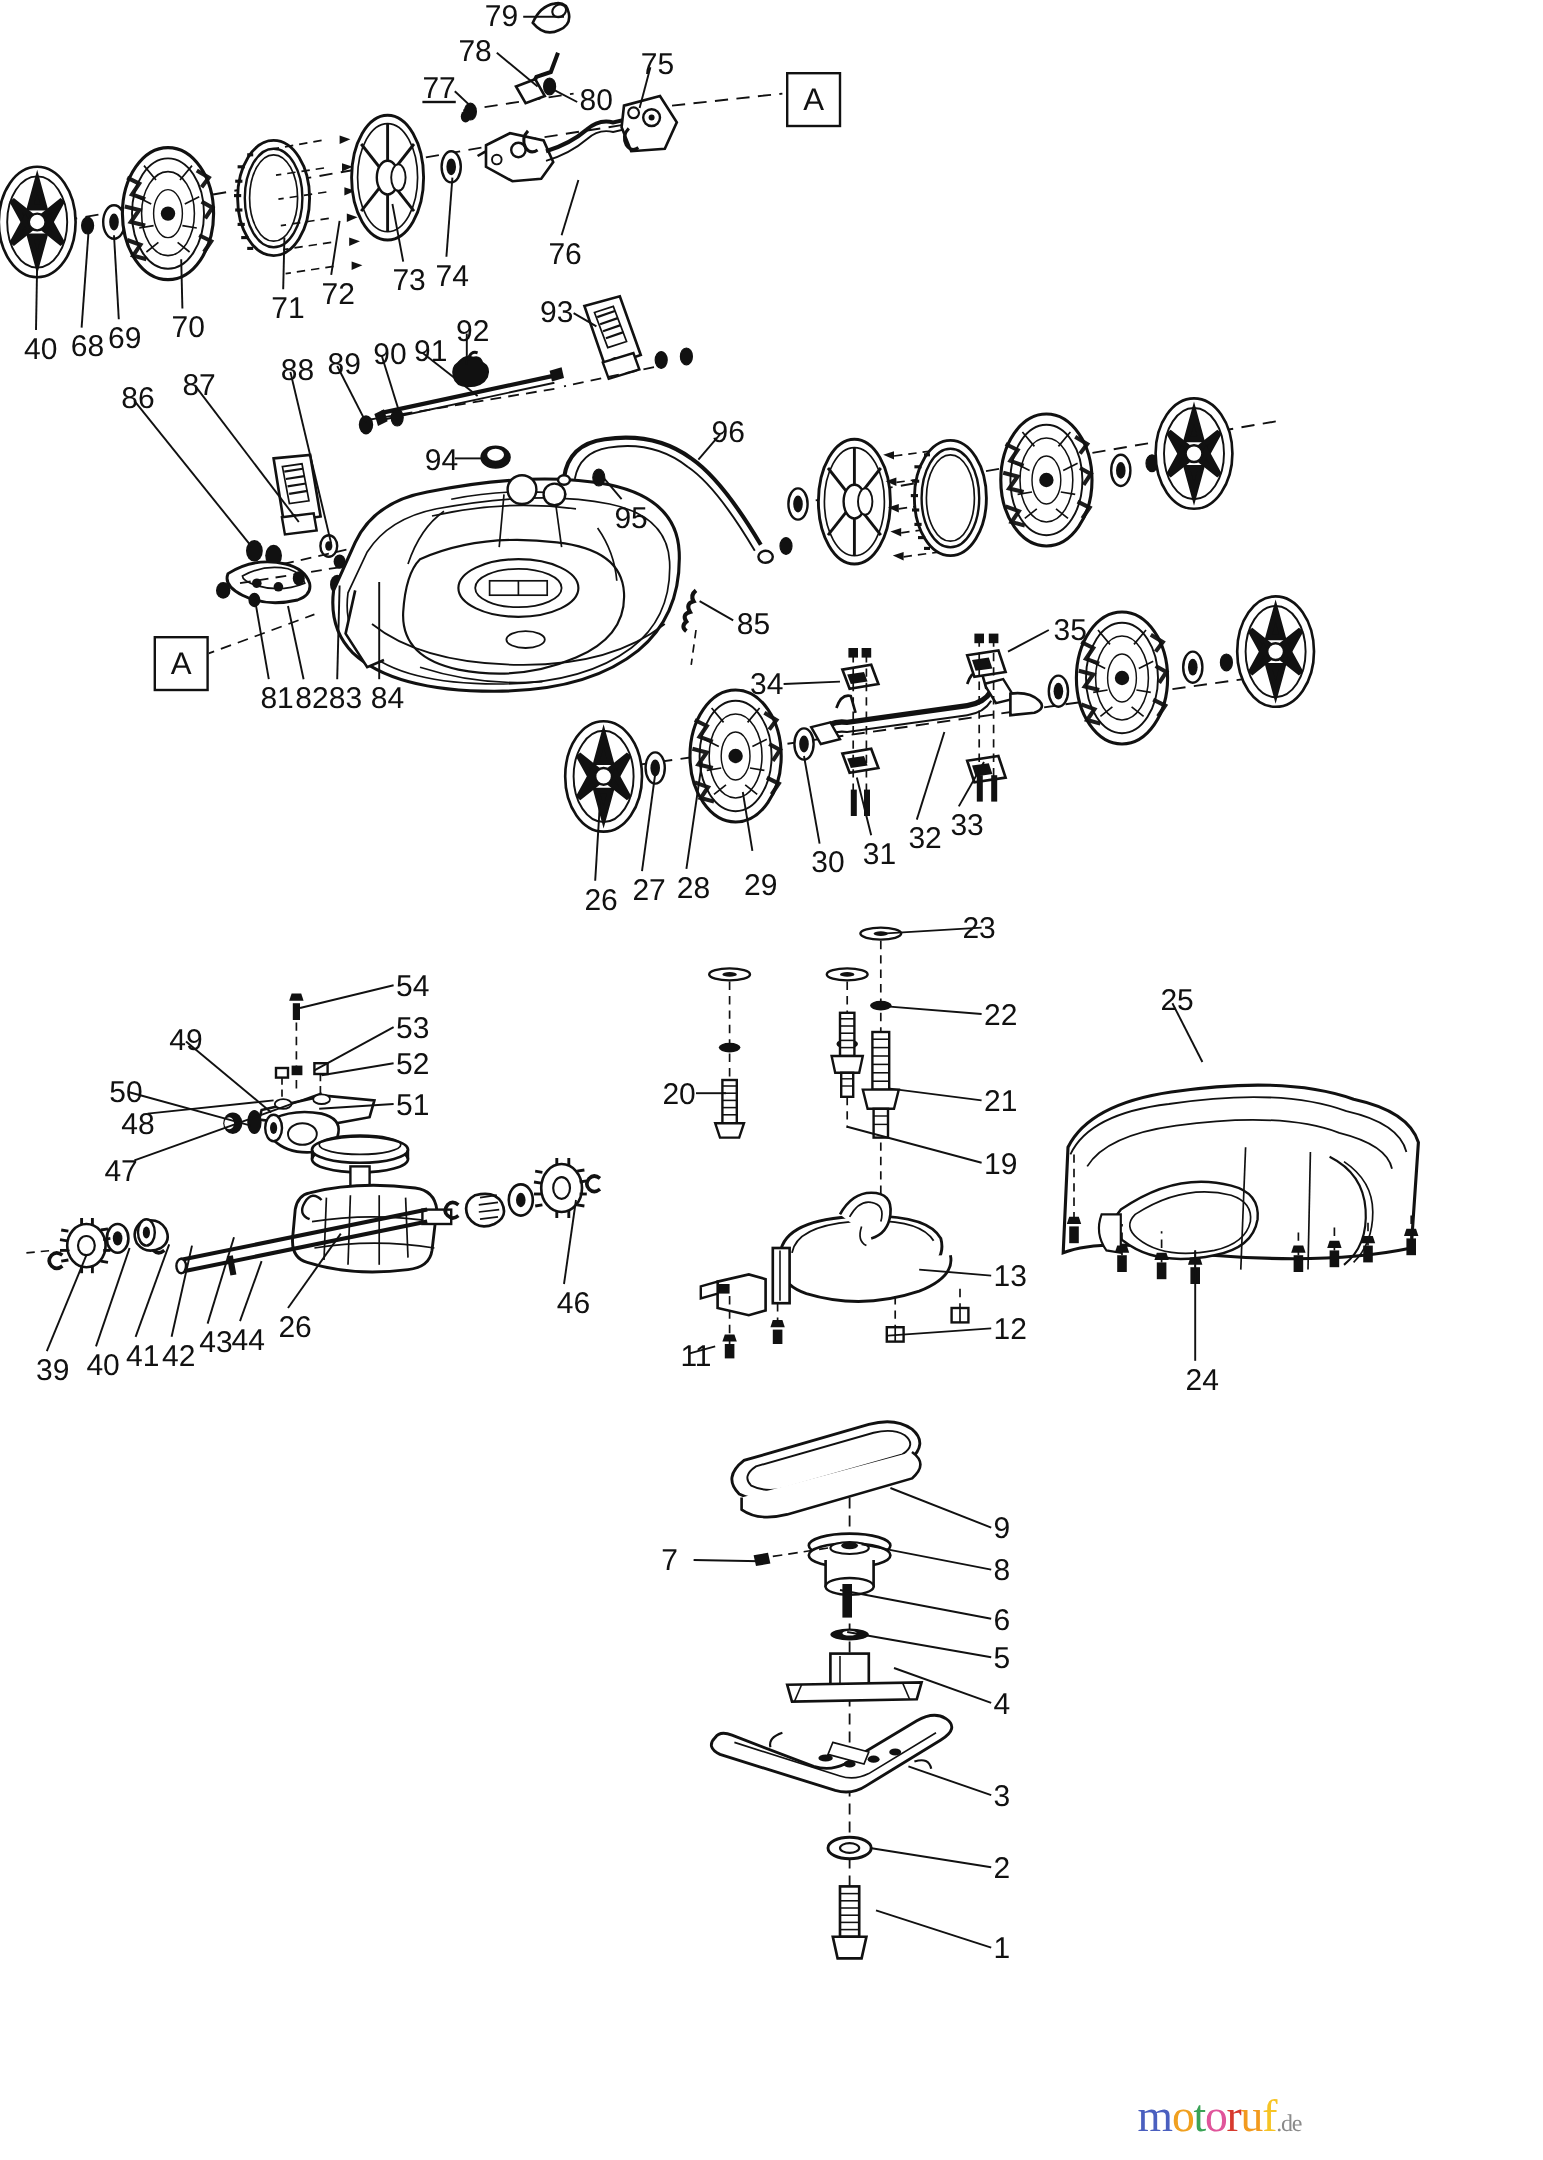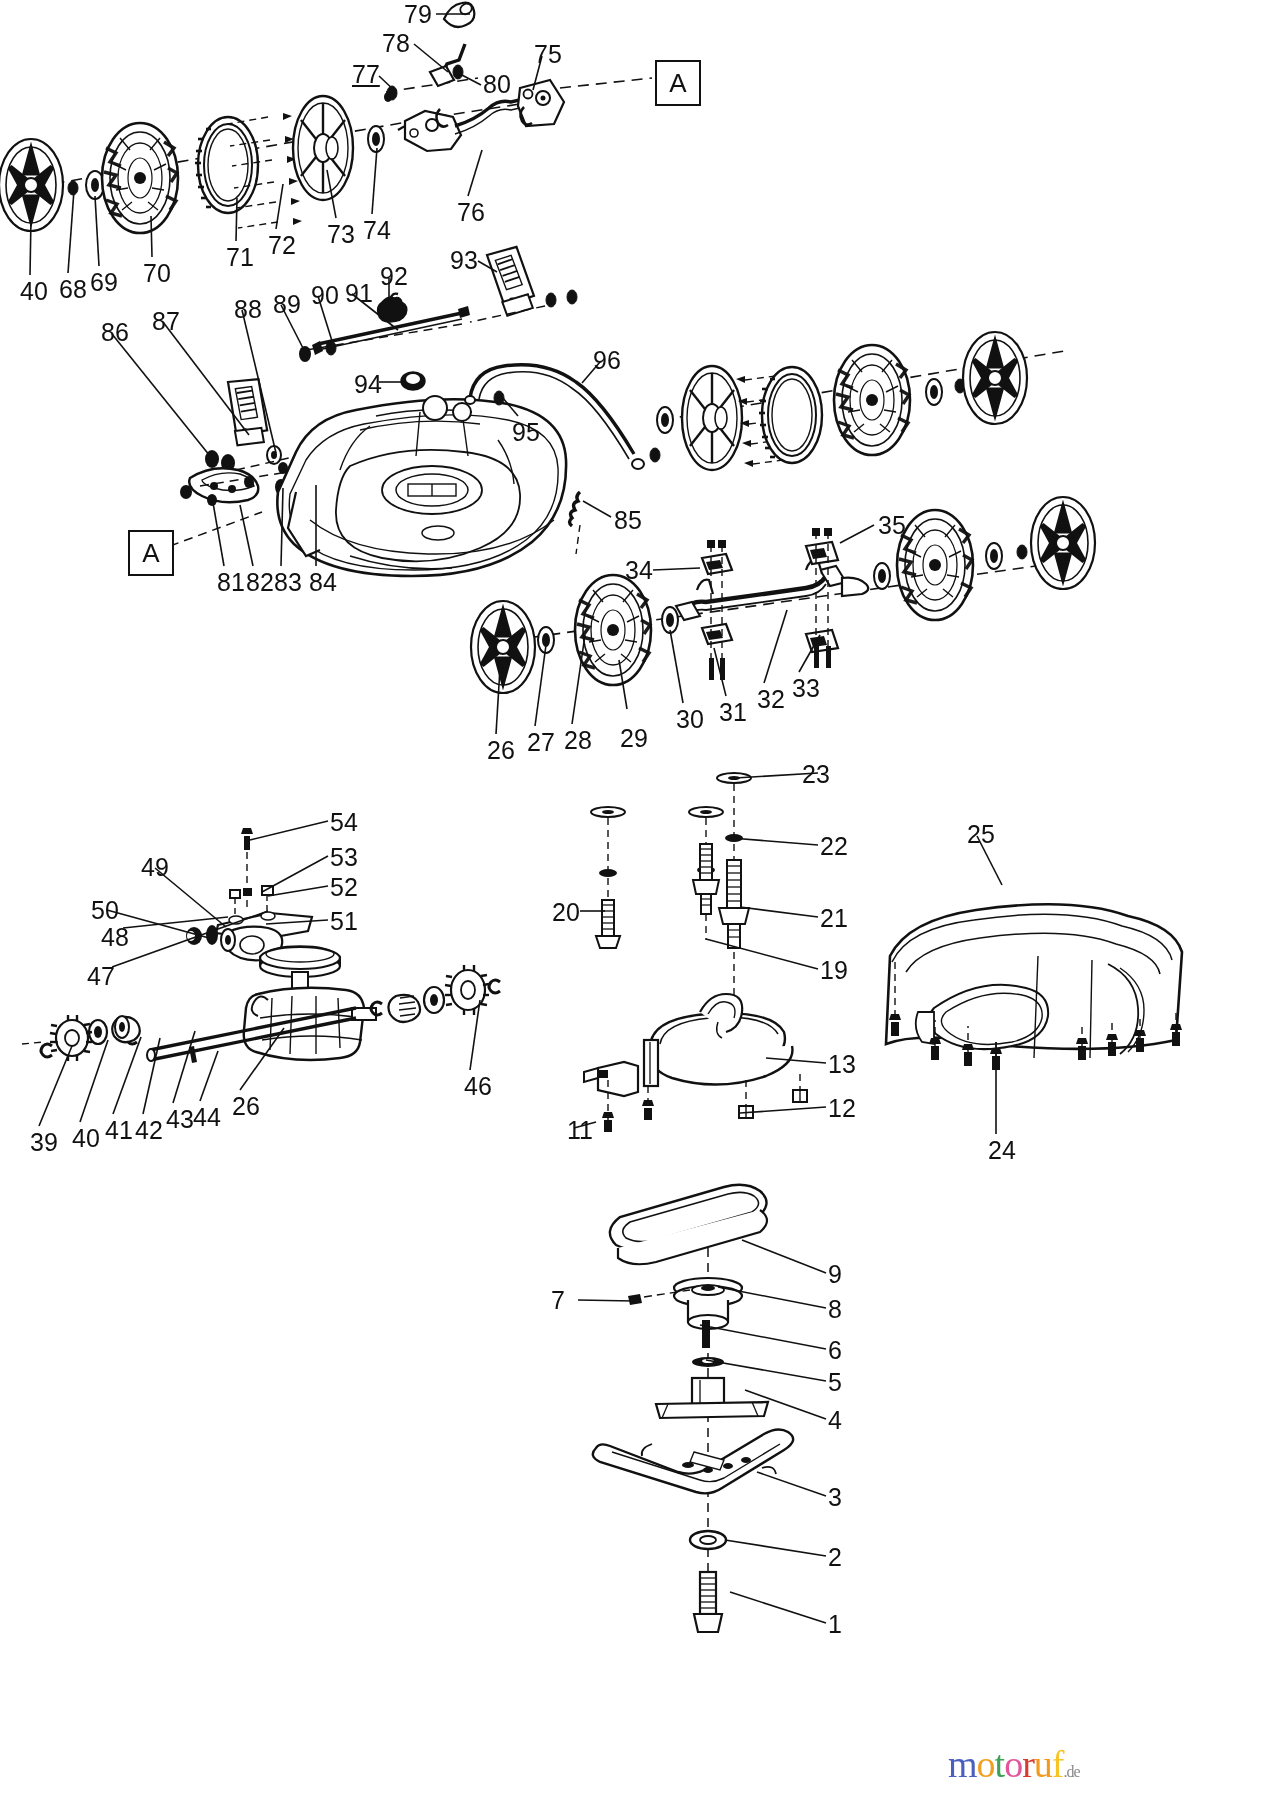--- a/index.html
+++ b/index.html
@@ -7,21 +7,21 @@
        font-family:"Liberation Sans",sans-serif;color:#111;overflow:hidden;}
   #sheet{position:absolute;inset:0;width:1192px;height:1800px;}
   .num{position:absolute;font-family:"Liberation Sans",sans-serif;
        font-size:25px;color:#111;line-height:1;white-space:nowrap;}
   .refbox{position:absolute;border:2px solid #111;background:#fff;
           display:flex;align-items:center;justify-content:center;
           font-size:26px;font-family:"Liberation Sans",sans-serif;}
   #logo{position:absolute;left:948px;top:1742px;font-family:"Liberation Serif",serif;
         font-size:38px;letter-spacing:-1px;white-space:nowrap;}
   #logo .l{display:inline-block;}
-  #logo .de{font-size:16px;color:#8a8a8a;vertical-align:baseline;}
+  #logo .de{font-size:20px;color:#8a8a8a;vertical-align:baseline;}
   svg{display:block;}
 </style>
 </head>
 <body>
 
 <div id="sheet">
 
 <svg width="1286" height="1800" viewBox="0 0 1286 1800" style="position:absolute;left:0;top:0;">
   <defs>
     <g id="hubcap">

